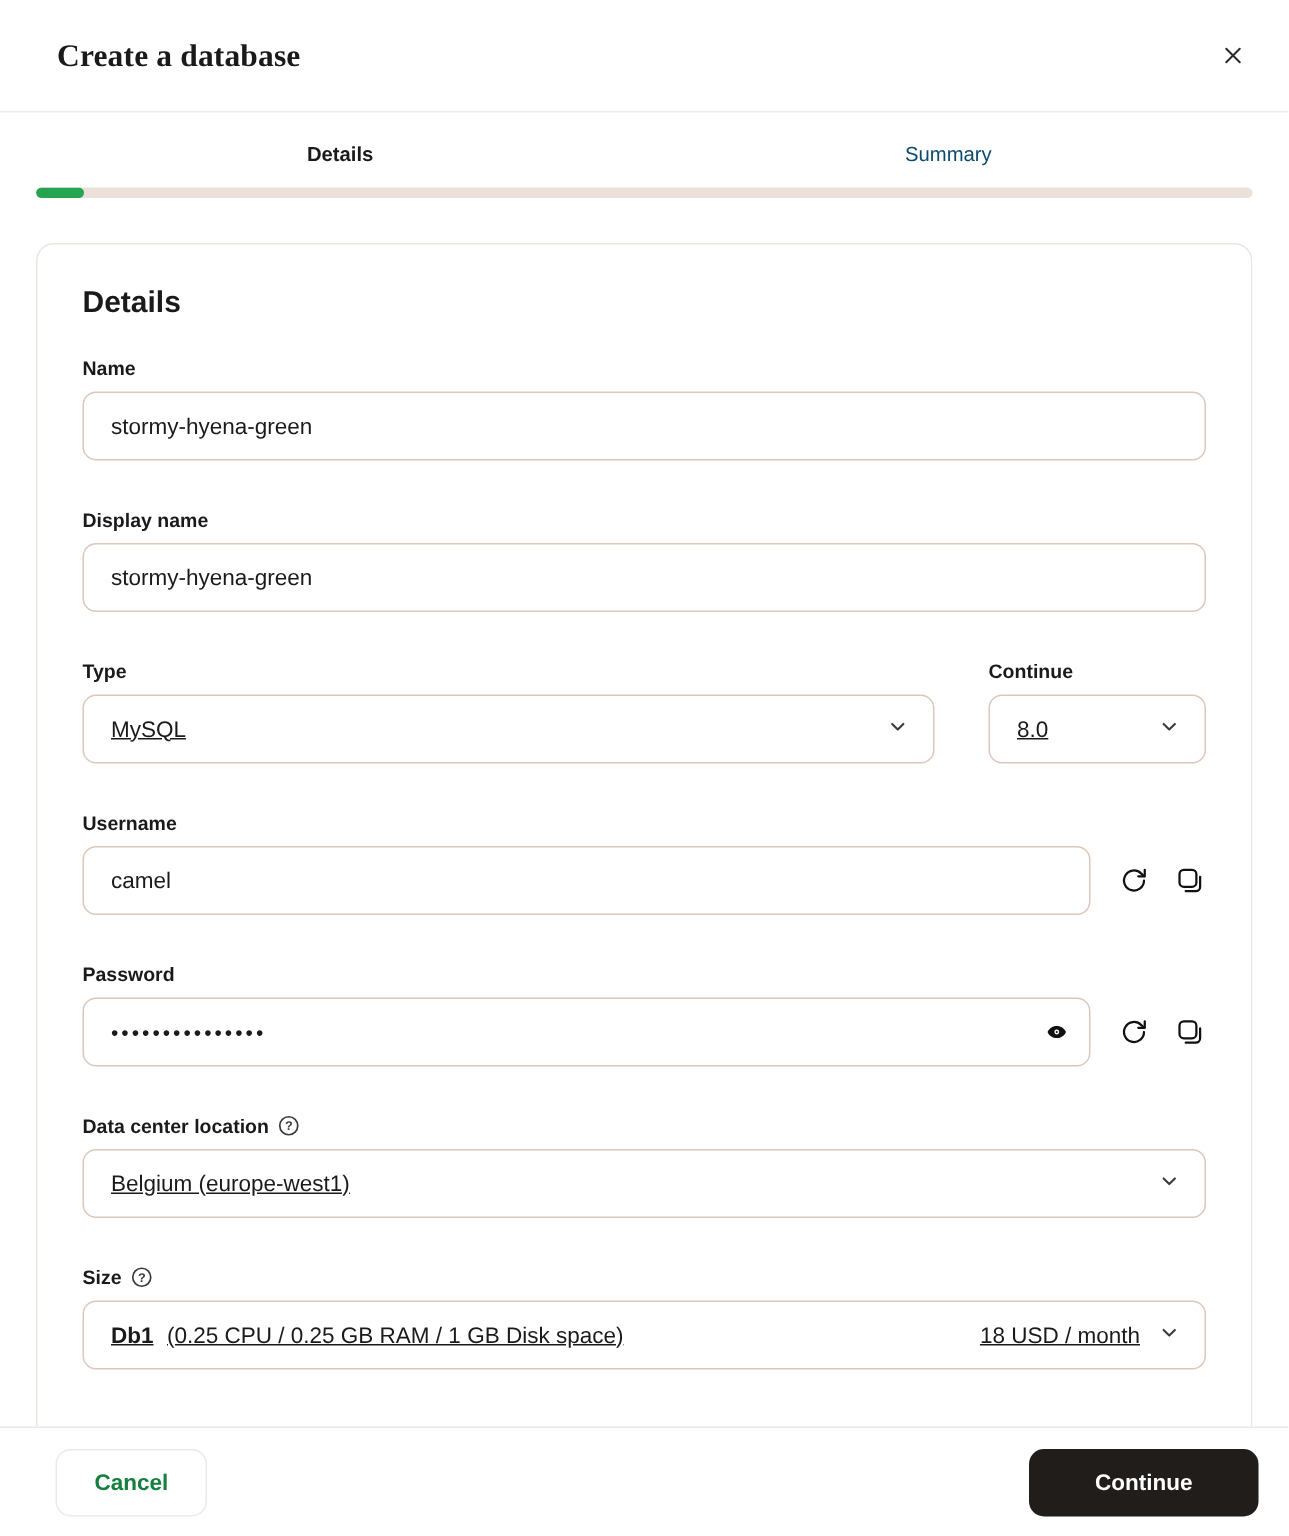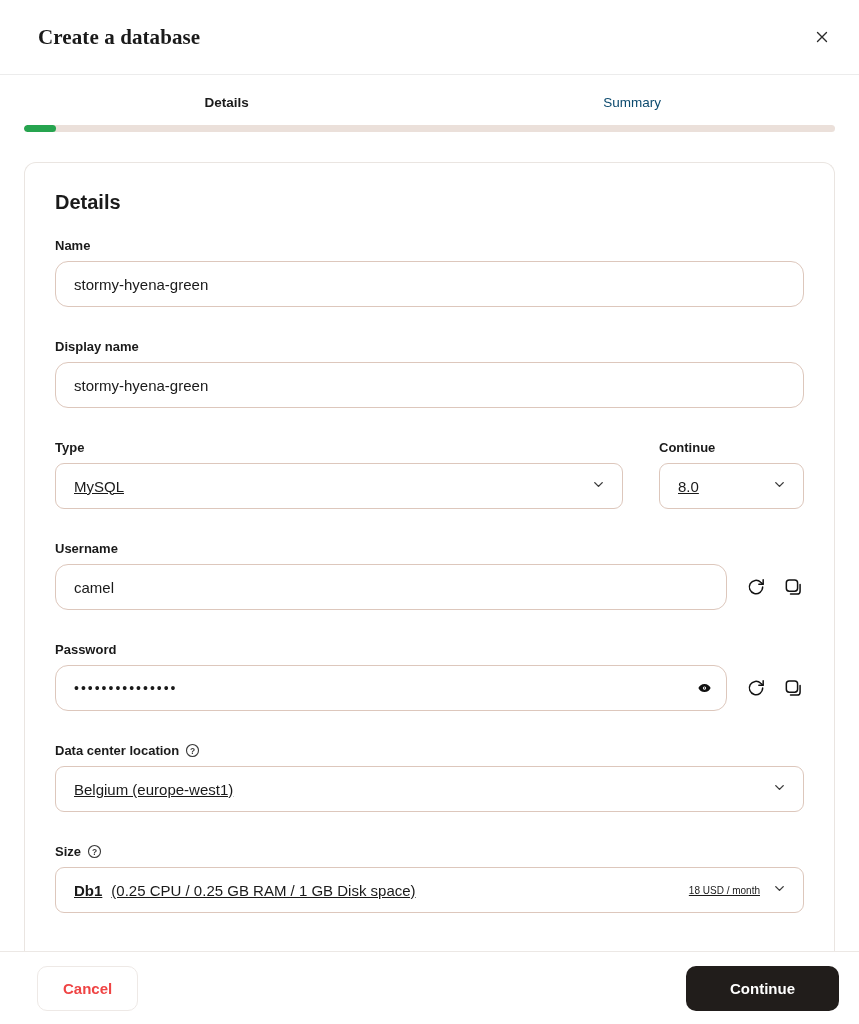--- a/index.html
+++ b/index.html
@@ -47,21 +47,21 @@
   .field-label {
     display: flex; align-items: center; gap: 6px;
     font-size: 13px; font-weight: 600; color: #1a1a1a; margin-bottom: 8px;
   }
   .text-input, .select {
     width: 100%; height: 46px;
     border: 1px solid #ddc7bc; border-radius: 9px;
     background: #fff; font-size: 15px; color: #1a1a1a;
     font-family: "Liberation Sans", "DejaVu Sans", sans-serif;
   }
-  .text-input { padding: 0 18px; outline: none; border-radius: 13px; }
+  .text-input { padding: 0 18px; outline: none; }
   .select {
     display: flex; align-items: center; justify-content: space-between;
     padding: 0 16px 0 18px; cursor: pointer; text-decoration: underline;
   }
   .chevron { color: #3c3c3c; flex: 0 0 auto; }
 
   .row { display: flex; gap: 36px; }
   .row .grow { flex: 1; }
   .row .version-col { flex: 0 0 145px; }
 
@@ -81,31 +81,31 @@
     display: flex; align-items: center; color: #111;
   }
   .password-input { letter-spacing: 2px; font-size: 14px; }
 
   .help-icon { display: inline-flex; color: #3a3a3a; }
 
   .size-left { display: flex; align-items: baseline; min-width: 0; }
   .size-plan { font-weight: 700; font-size: 15px; }
   .size-specs { font-size: 15px; margin-left: 9px; white-space: nowrap; }
   .size-right { display: flex; align-items: center; flex: 0 0 auto; }
-  .size-price { font-size: 10px; margin-right: 12px; white-space: nowrap; }
+  .size-price { font-size: 15px; margin-right: 12px; white-space: nowrap; }
 
   
   .modal-footer {
     flex: 0 0 73px; border-top: 1px solid #ece8e5;
     display: flex; align-items: flex-start; justify-content: space-between;
     padding: 14px 20px 0 37px; background: #fff;
   }
   .btn { height: 45px; border-radius: 10px; font-size: 15px; font-weight: 700; cursor: pointer;
          font-family: "Liberation Sans", "DejaVu Sans", sans-serif; }
-  .btn-secondary { background: #fff; color: #ef4444; border: 1px solid #eee9e6; padding: 0 25px; }
+  .btn-secondary { background: #fff; color: #15803d; border: 1px solid #eee9e6; padding: 0 25px; }
   .btn-primary { background: #211d1b; color: #fff; border: none; padding: 0 44px; }
 </style>
 </head>
 <body>
 
 <div class="modal">
 
   <header class="modal-header">
     <h1>Create a database</h1>
     <button class="close-btn" aria-label="Close">

